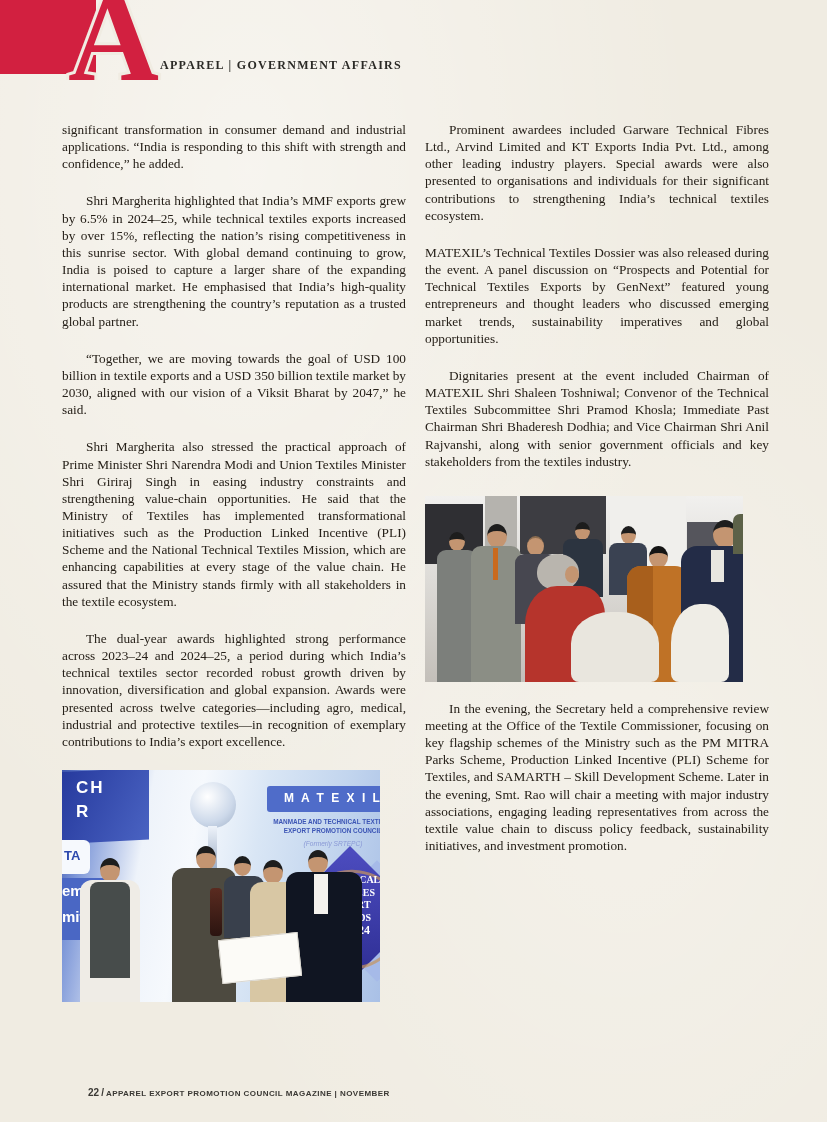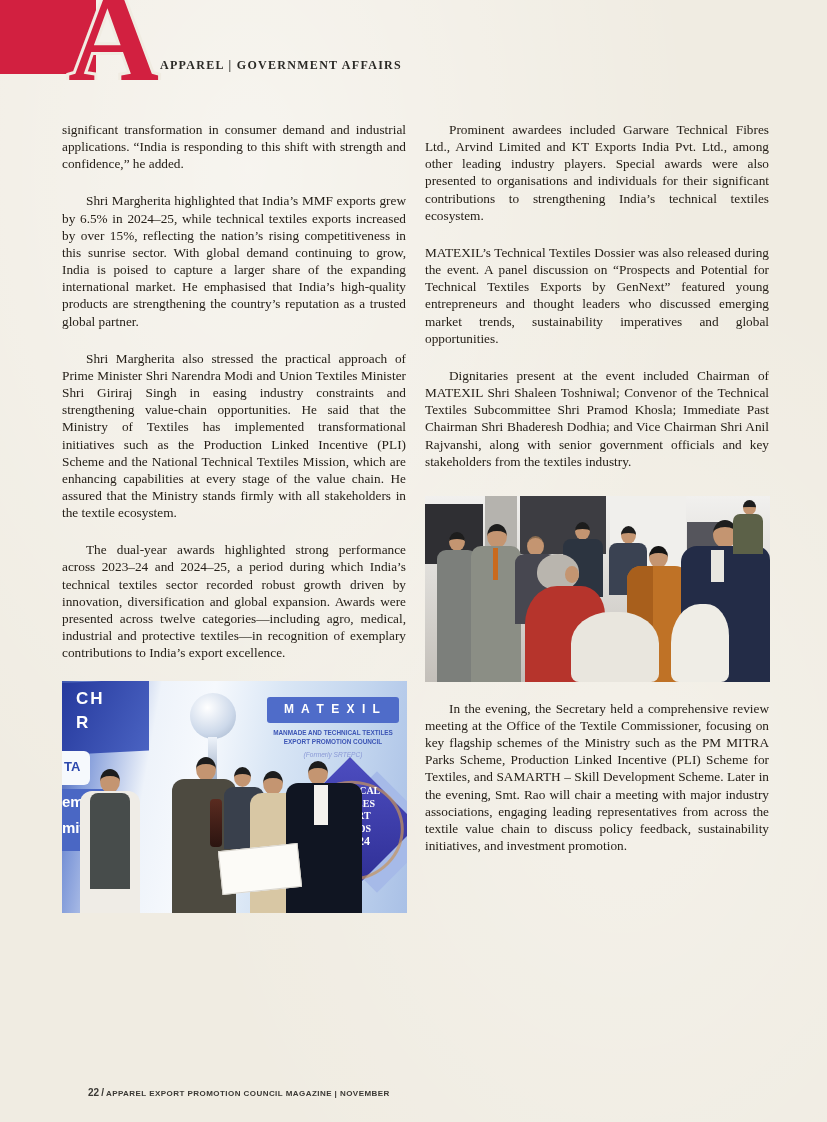--- a/index.html
+++ b/index.html
@@ -22,21 +22,21 @@
     font-size:12px; font-weight:bold; letter-spacing:1.3px; color:#2b2a26;
   }
   
   .columns { position:absolute; left:62px; top:121px; width:707px; display:flex; gap:19px; }
   .col { width:344px; }
   .col p {
     margin:0 0 20px 0; text-align:justify;
     font-size:13.3px; line-height:17.15px; color:#262019;
   }
   .col p.ind { text-indent:24px; }
-  .photo { position:relative; width:345px; overflow:hidden; }
+  .photo { position:relative; width:318px; overflow:hidden; }
   .photo * { position:absolute; }
   .photo-awards { height:232px; margin-top:6px;
     background:linear-gradient(100deg,#3c55ae 0%,#7d97d8 9%,#eef3fa 26%,#f6f9fd 40%,#d9e6f5 58%,#c2d5ee 80%,#a9c0e6 100%); }
   .photo-factory { height:186px; margin-top:26px; margin-bottom:18px;
     background:linear-gradient(180deg,#f1f0ee 0%,#dddbd7 45%,#c3bfb9 100%); }
   .head { width:20px; height:24px; border-radius:50%; background:#c49571; border-top:7px solid #1d1d1d; }
   
   .footer { position:absolute; left:88px; top:1082px; font-family:"Liberation Sans", sans-serif; color:#3a3834; white-space:nowrap; }
   .f-num { font-size:10px; font-weight:bold; }
   .f-sep { font-size:10px; font-weight:bold; margin:0 2px; }
@@ -52,20 +52,21 @@
   <div class="logo-rect"></div>
   <svg class="logo-a" width="120" height="80" viewBox="0 0 120 80">
     <text x="12" y="80" font-family="Liberation Serif, serif" font-weight="bold" font-size="126" fill="#d22040" stroke="#f0ece2" stroke-width="6" paint-order="stroke">A</text>
   </svg>
   <div class="section-title">APPAREL | GOVERNMENT AFFAIRS</div>
 
   <div class="columns">
     <div class="col">
       <p>significant transformation in consumer demand and industrial applications. “India is responding to this shift with strength and confidence,” he added.</p>
       <p class="ind">Shri Margherita highlighted that India’s MMF exports grew by 6.5% in 2024–25, while technical textiles exports increased by over 15%, reflecting the nation’s rising competitiveness in this sunrise sector. With global demand continuing to grow, India is poised to capture a larger share of the expanding international market. He emphasised that India’s high-quality products are strengthening the country’s reputation as a trusted global partner.</p>
+      <p class="ind">“Together, we are moving towards the goal of USD 100 billion in textile exports and a USD 350 billion textile market by 2030, aligned with our vision of a Viksit Bharat by 2047,” he said.</p>
       <p class="ind">Shri Margherita also stressed the practical approach of Prime Minister Shri Narendra Modi and Union Textiles Minister Shri Giriraj Singh in easing industry constraints and strengthening value-chain opportunities. He said that the Ministry of Textiles has implemented transformational initiatives such as the Production Linked Incentive (PLI) Scheme and the National Technical Textiles Mission, which are enhancing capabilities at every stage of the value chain. He assured that the Ministry stands firmly with all stakeholders in the textile ecosystem.</p>
       <p class="ind">The dual-year awards highlighted strong performance across 2023–24 and 2024–25, a period during which India’s technical textiles sector recorded robust growth driven by innovation, diversification and global expansion. Awards were presented across twelve categories—including agro, medical, industrial and protective textiles—in recognition of exemplary contributions to India’s export excellence.</p>
 
       <div class="photo photo-awards">
 
         <div style="left:-8px;top:0;width:95px;height:72px;background:linear-gradient(115deg,#24379b,#4a63c2);transform:skewY(-3deg);"></div>
         <div class="pa-txt" style="left:14px;top:8px;color:#fff;font-weight:bold;font-size:17px;letter-spacing:2px;">CH</div>
         <div class="pa-txt" style="left:14px;top:32px;color:#fff;font-weight:bold;font-size:17px;">R</div>
         <div style="left:-12px;top:70px;width:40px;height:34px;background:#f6f9fd;border-radius:6px;"></div>
         <div class="pa-txt" style="left:2px;top:78px;color:#2c48ad;font-weight:bold;font-size:13px;">TA</div>

